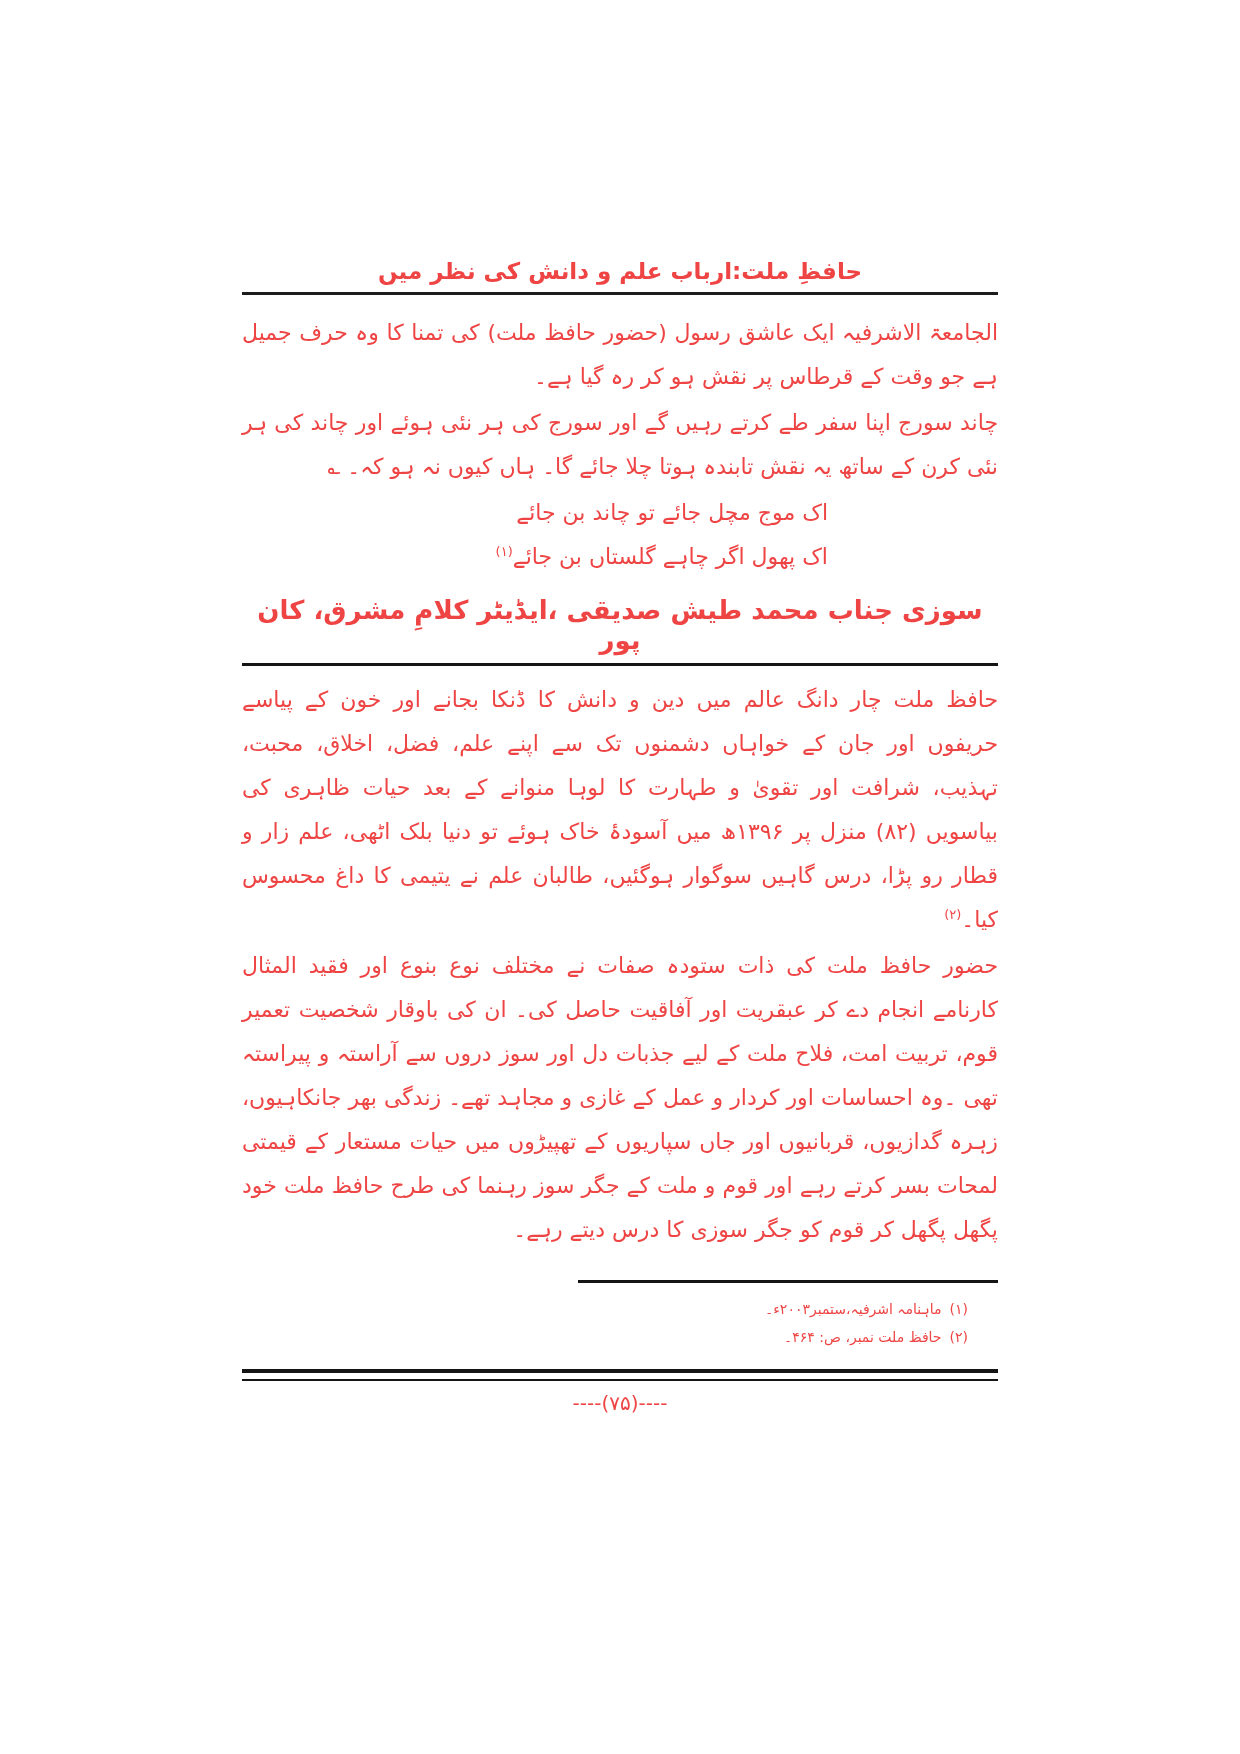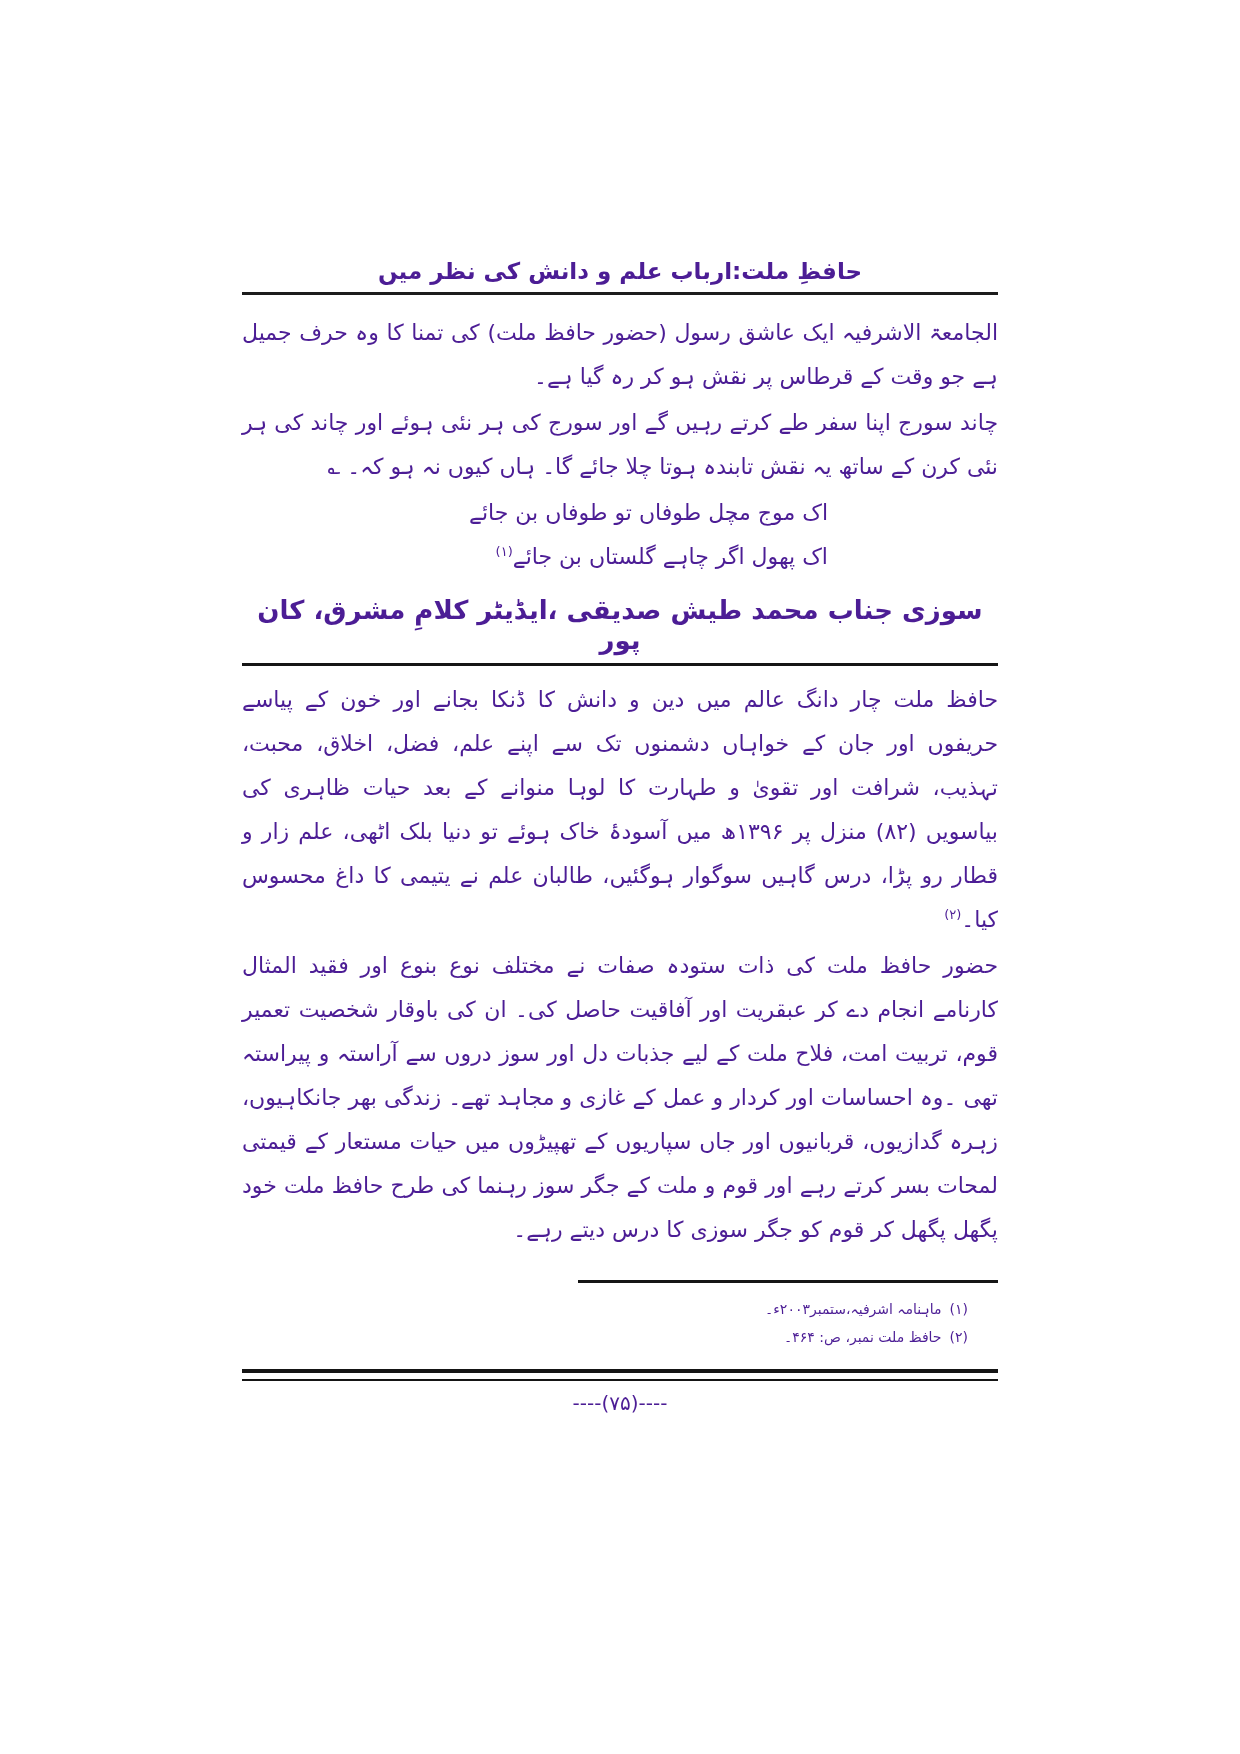--- a/index.html
+++ b/index.html
@@ -4,21 +4,21 @@
 <style>
   * { margin: 0; padding: 0; box-sizing: border-box; }
   html, body { background: #ffffff; }
   .page {
     width: 1240px;
     height: 1754px;
     background: #ffffff;
     position: relative;
     overflow: hidden;
     font-family: "DejaVu Sans", "DejaVu Serif", sans-serif;
-    color: #4c1d95;
+    color: #ef4444;
   }
   .content {
     width: 756px;
     margin: 0 auto;
     padding-top: 258px;
     direction: rtl;
   }
   .header-title {
     text-align: center;
     font-size: 23px;
@@ -90,21 +90,21 @@
   <div class="content">
 
     <div class="header-title">حافظِ ملت:ارباب علم و دانش کی نظر میں</div>
     <div class="header-rule"></div>
 
     <p class="para">الجامعۃ الاشرفیہ ایک عاشق رسول (حضور حافظ ملت) کی تمنا کا وہ حرف جمیل ہے جو وقت کے قرطاس پر نقش ہو کر رہ گیا ہے۔</p>
 
     <p class="para">چاند سورج اپنا سفر طے کرتے رہیں گے اور سورج کی ہر نئی ہوئے اور چاند کی ہر نئی کرن کے ساتھ یہ نقش تابندہ ہوتا چلا جائے گا۔ ہاں کیوں نہ ہو کہ۔ ؎</p>
 
     <div class="verse-block">
-      <div class="verse-line">اک موج مچل طوفاں تو طوفاں بن جائے</div>
+      <div class="verse-line">اک موج مچل جائے تو چاند بن جائے</div>
       <div class="verse-line"><span>اک پھول اگر چاہے گلستاں بن جائے</span><span class="sup">(۱)</span></div>
     </div>
 
     <div class="section-heading">
       <span class="heading-inner">سوزی جناب محمد طیش صدیقی ،ایڈیٹر کلامِ مشرق، کان پور</span>
     </div>
 
     <p class="para"><span>حافظ ملت چار دانگ عالم میں دین و دانش کا ڈنکا بجانے اور خون کے پیاسے حریفوں اور جان کے خواہاں دشمنوں تک سے اپنے علم، فضل، اخلاق، محبت، تہذیب، شرافت اور تقویٰ و طہارت کا لوہا منوانے کے بعد حیات ظاہری کی بیاسویں (۸۲) منزل پر ۱۳۹۶ھ میں آسودۂ خاک ہوئے تو دنیا بلک اٹھی، علم زار و قطار رو پڑا، درس گاہیں سوگوار ہوگئیں، طالبان علم نے یتیمی کا داغ محسوس کیا۔</span><span class="sup">(۲)</span></p>
 
 

